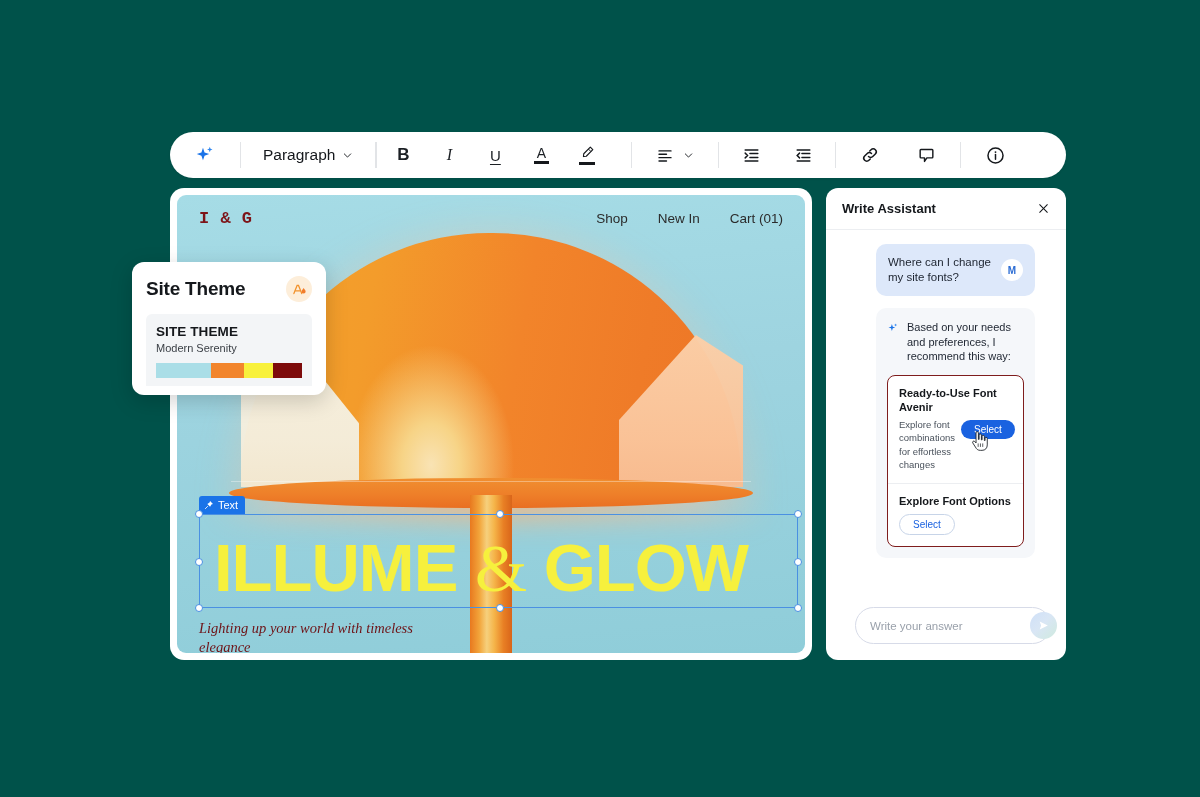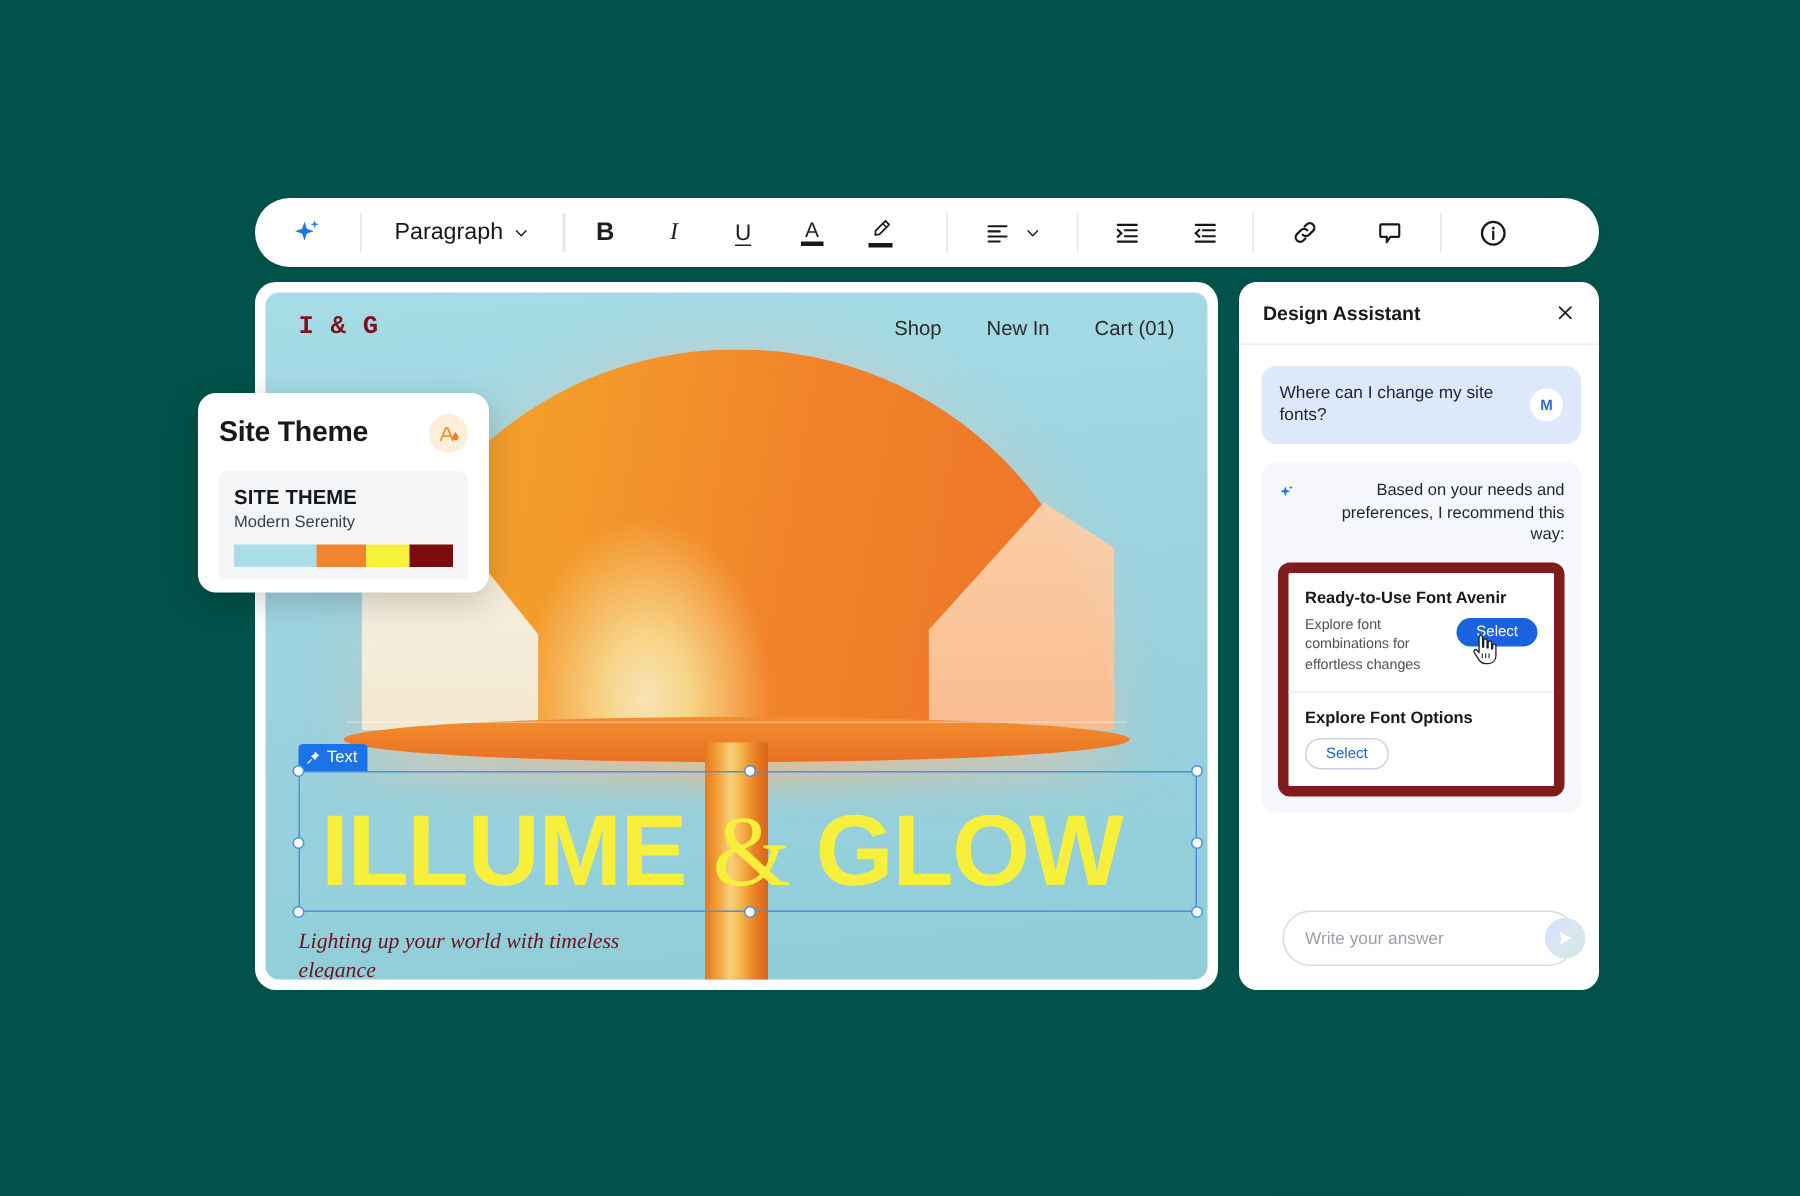--- a/index.html
+++ b/index.html
@@ -160,40 +160,40 @@
     width:240px; height:472px;
     background:#fff; border-radius:12px;
     display:flex; flex-direction:column;
   }
   .asst-head {
     height:42px; display:flex; align-items:center; justify-content:space-between;
     padding:0 16px; border-bottom:1px solid #eceef1;
   }
   .asst-title { font-size:13px; font-weight:700; color:#15181c; }
   .asst-close { cursor:pointer; color:#15181c; display:flex; }
-  .asst-body { flex:1; padding:14px 12px 0 15px; overflow:hidden; }
+  .asst-body { flex:1; padding:14px 31px 0 15px; overflow:hidden;margin-left:35px; }
   .msg-user {
     background:#dde8fa; border-radius:10px; padding:11px 12px;
     display:flex; align-items:center; gap:9px;
   }
   .msg-user-text { flex:1; font-size:11.5px; line-height:15px; color:#1d2430; }
   .avatar {
     width:22px; height:22px; border-radius:50%; background:#fff;
     display:flex; align-items:center; justify-content:center;
     font-size:10px; font-weight:700; color:#2b6cd4; flex:none;
   }
   .msg-bot {
     margin-top:12px; background:#f5f7fa; border-radius:10px;
     padding:12px 11px 11px 11px;
   }
-  .bot-line { display:flex; gap:8px;text-align:right; }
+  .bot-line { display:flex; gap:8px; }
   .bot-spark { flex:none; margin-top:2px; }
   .bot-text { font-size:11px; line-height:14.5px; color:#1d2430; }
   .opt-card {
-    margin-top:11px; background:#fff; border:7px solid #7f1d1d; border-radius:8px;
+    margin-top:11px; background:#fff; border:1px solid #7f1d1d; border-radius:8px;
   }
   .opt { padding:10px 11px 11px 11px; }
   .opt + .opt { border-top:1px solid #eceef1; }
   .opt-title { font-size:11px; font-weight:700; color:#15181c; line-height:14px; }
   .opt-row { display:flex; align-items:flex-start; justify-content:space-between; gap:6px; margin-top:4px; }
   .opt-desc { font-size:9.5px; line-height:13.5px; color:#4a525c; max-width:105px; }
   .btn-select-filled {
     background:#1a62e0; color:#fff; border-radius:12px;
     font-size:10px; padding:4px 13px; cursor:pointer; white-space:nowrap;
     position:relative; flex:none; margin-top:2px;
@@ -417,21 +417,21 @@
         <div class="sw" style="flex:38; background:#aadee7;"></div>
         <div class="sw" style="flex:22; background:#f2852c;"></div>
         <div class="sw" style="flex:20; background:#f8f13c;"></div>
         <div class="sw" style="flex:20; background:#7d0b0b;"></div>
       </div>
     </div>
   </div>
 
   <div class="assistant">
     <div class="asst-head">
-      <div class="asst-title">Design Assistant</div>
+      <div class="asst-title">Write Assistant</div>
       <div class="asst-close">
         <svg width="13" height="13" viewBox="0 0 24 24">
           <g stroke="#15181c" stroke-width="2" stroke-linecap="round">
             <path d="M5 5 L19 19"></path>
               <path d="M19 5 L5 19"></path>
           </g>
         </svg>
       </div>
     </div>
 

